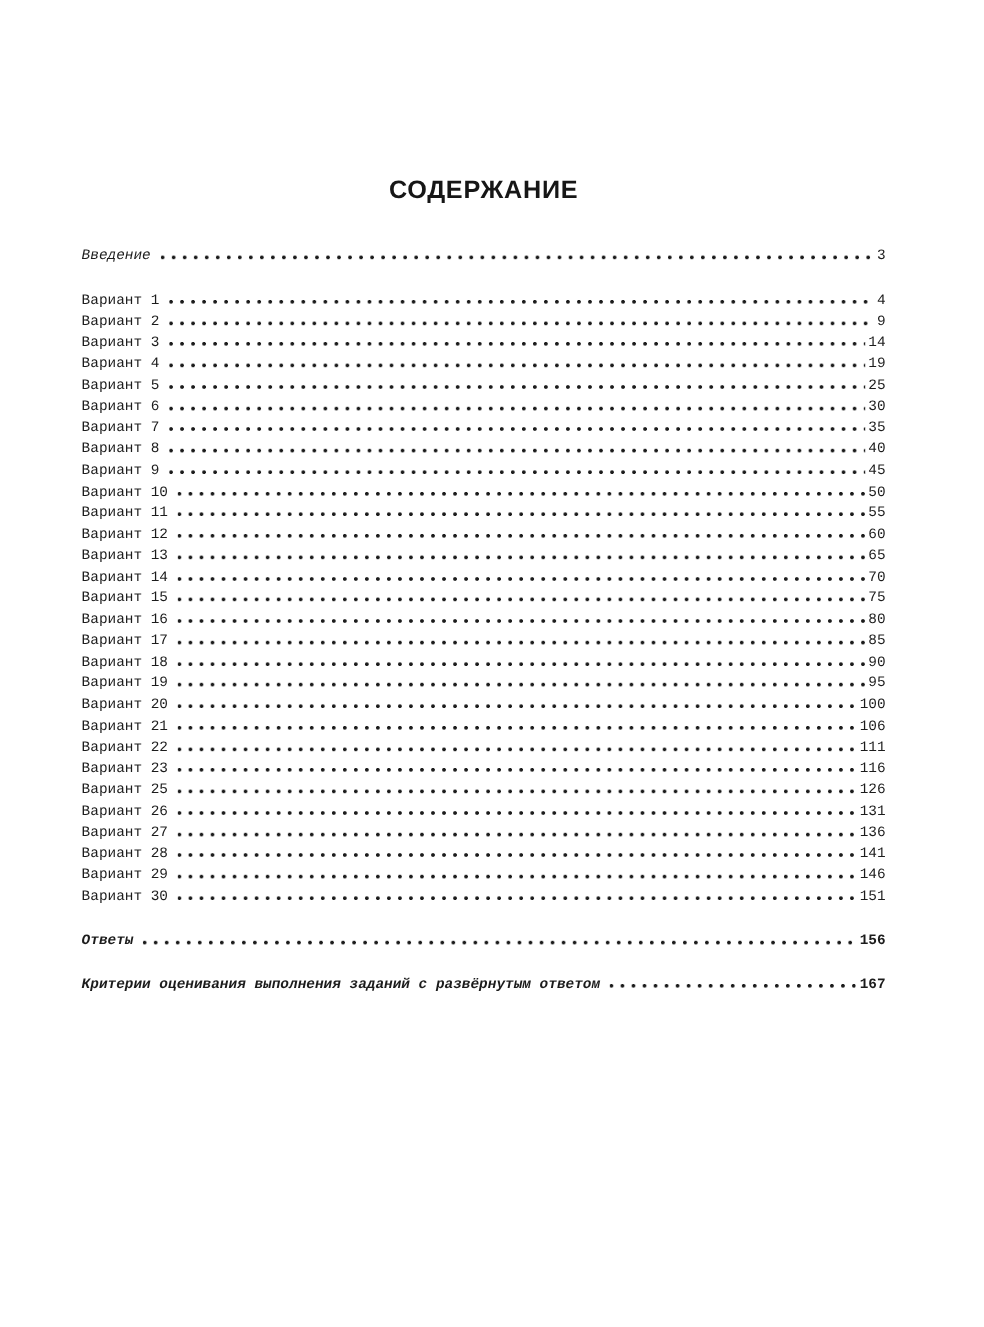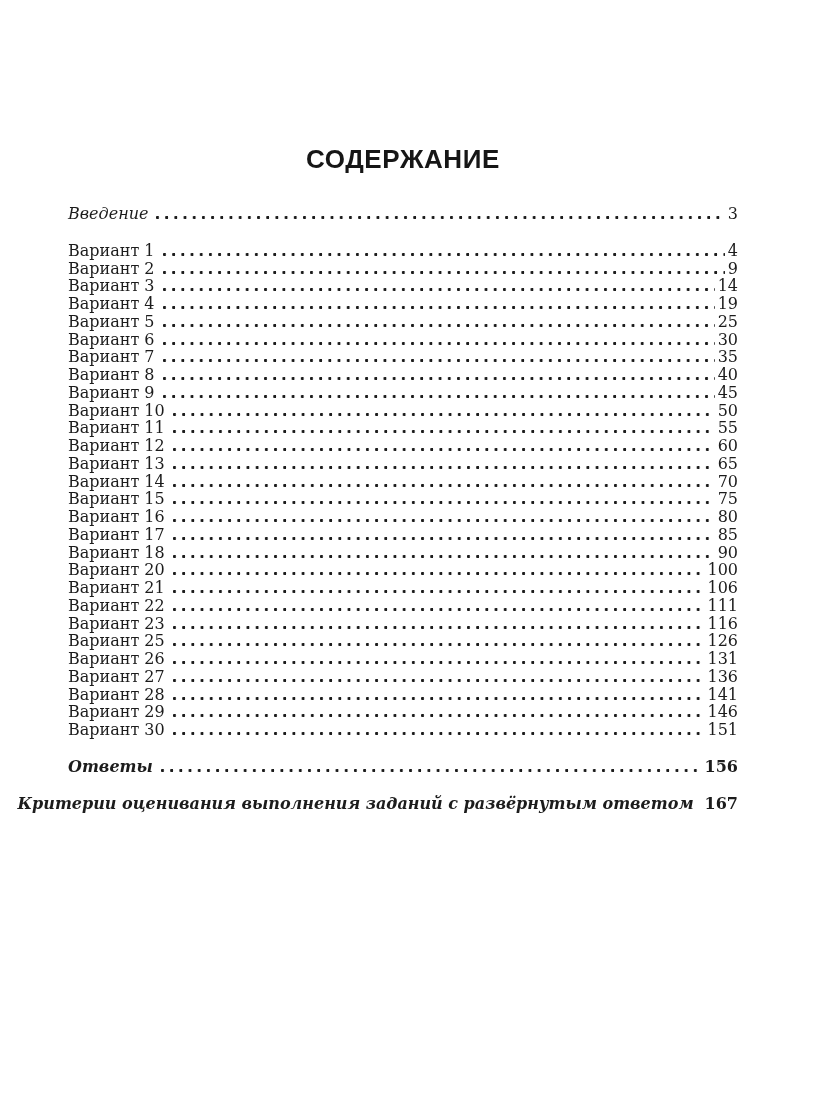--- a/index.html
+++ b/index.html
@@ -17,35 +17,36 @@
   }
   .content {
     position: absolute;
     left: 68px;
     top: 147px;
     width: 670px;
   }
   .page-title {
     font-family: "Liberation Sans", sans-serif;
     font-weight: bold;
-    font-size: 26px;
+    font-size: 21px;
     letter-spacing: 0.6px;
     text-align: center;
     color: #161616;
     line-height: 24px;
   }
   .toc {
     margin-top: 34px;
   }
   .toc-row {
     display: flex;
     align-items: baseline;
-    font-size: 16px;
+    font-size: 12px;
     line-height: 17.75px;
     white-space: nowrap;
+    font-family: Liberation Mono, monospace;
   }
   .toc-row.gap-before {
     margin-top: 19px;
   }
   .toc-row.italic {
     font-style: italic;
   }
   .toc-row.bold-italic {
     font-style: italic;
     font-weight: bold;
@@ -168,20 +169,25 @@
     <span class="toc-label">Вариант 17</span>
     <span class="toc-leader"></span>
     <span class="toc-page">85</span>
   </div>
       <div class="toc-row">
     <span class="toc-label">Вариант 18</span>
     <span class="toc-leader"></span>
     <span class="toc-page">90</span>
   </div>
       <div class="toc-row">
+    <span class="toc-label">Вариант 19</span>
+    <span class="toc-leader"></span>
+    <span class="toc-page">95</span>
+  </div>
+      <div class="toc-row">
     <span class="toc-label">Вариант 20</span>
     <span class="toc-leader"></span>
     <span class="toc-page">100</span>
   </div>
       <div class="toc-row">
     <span class="toc-label">Вариант 21</span>
     <span class="toc-leader"></span>
     <span class="toc-page">106</span>
   </div>
       <div class="toc-row">

